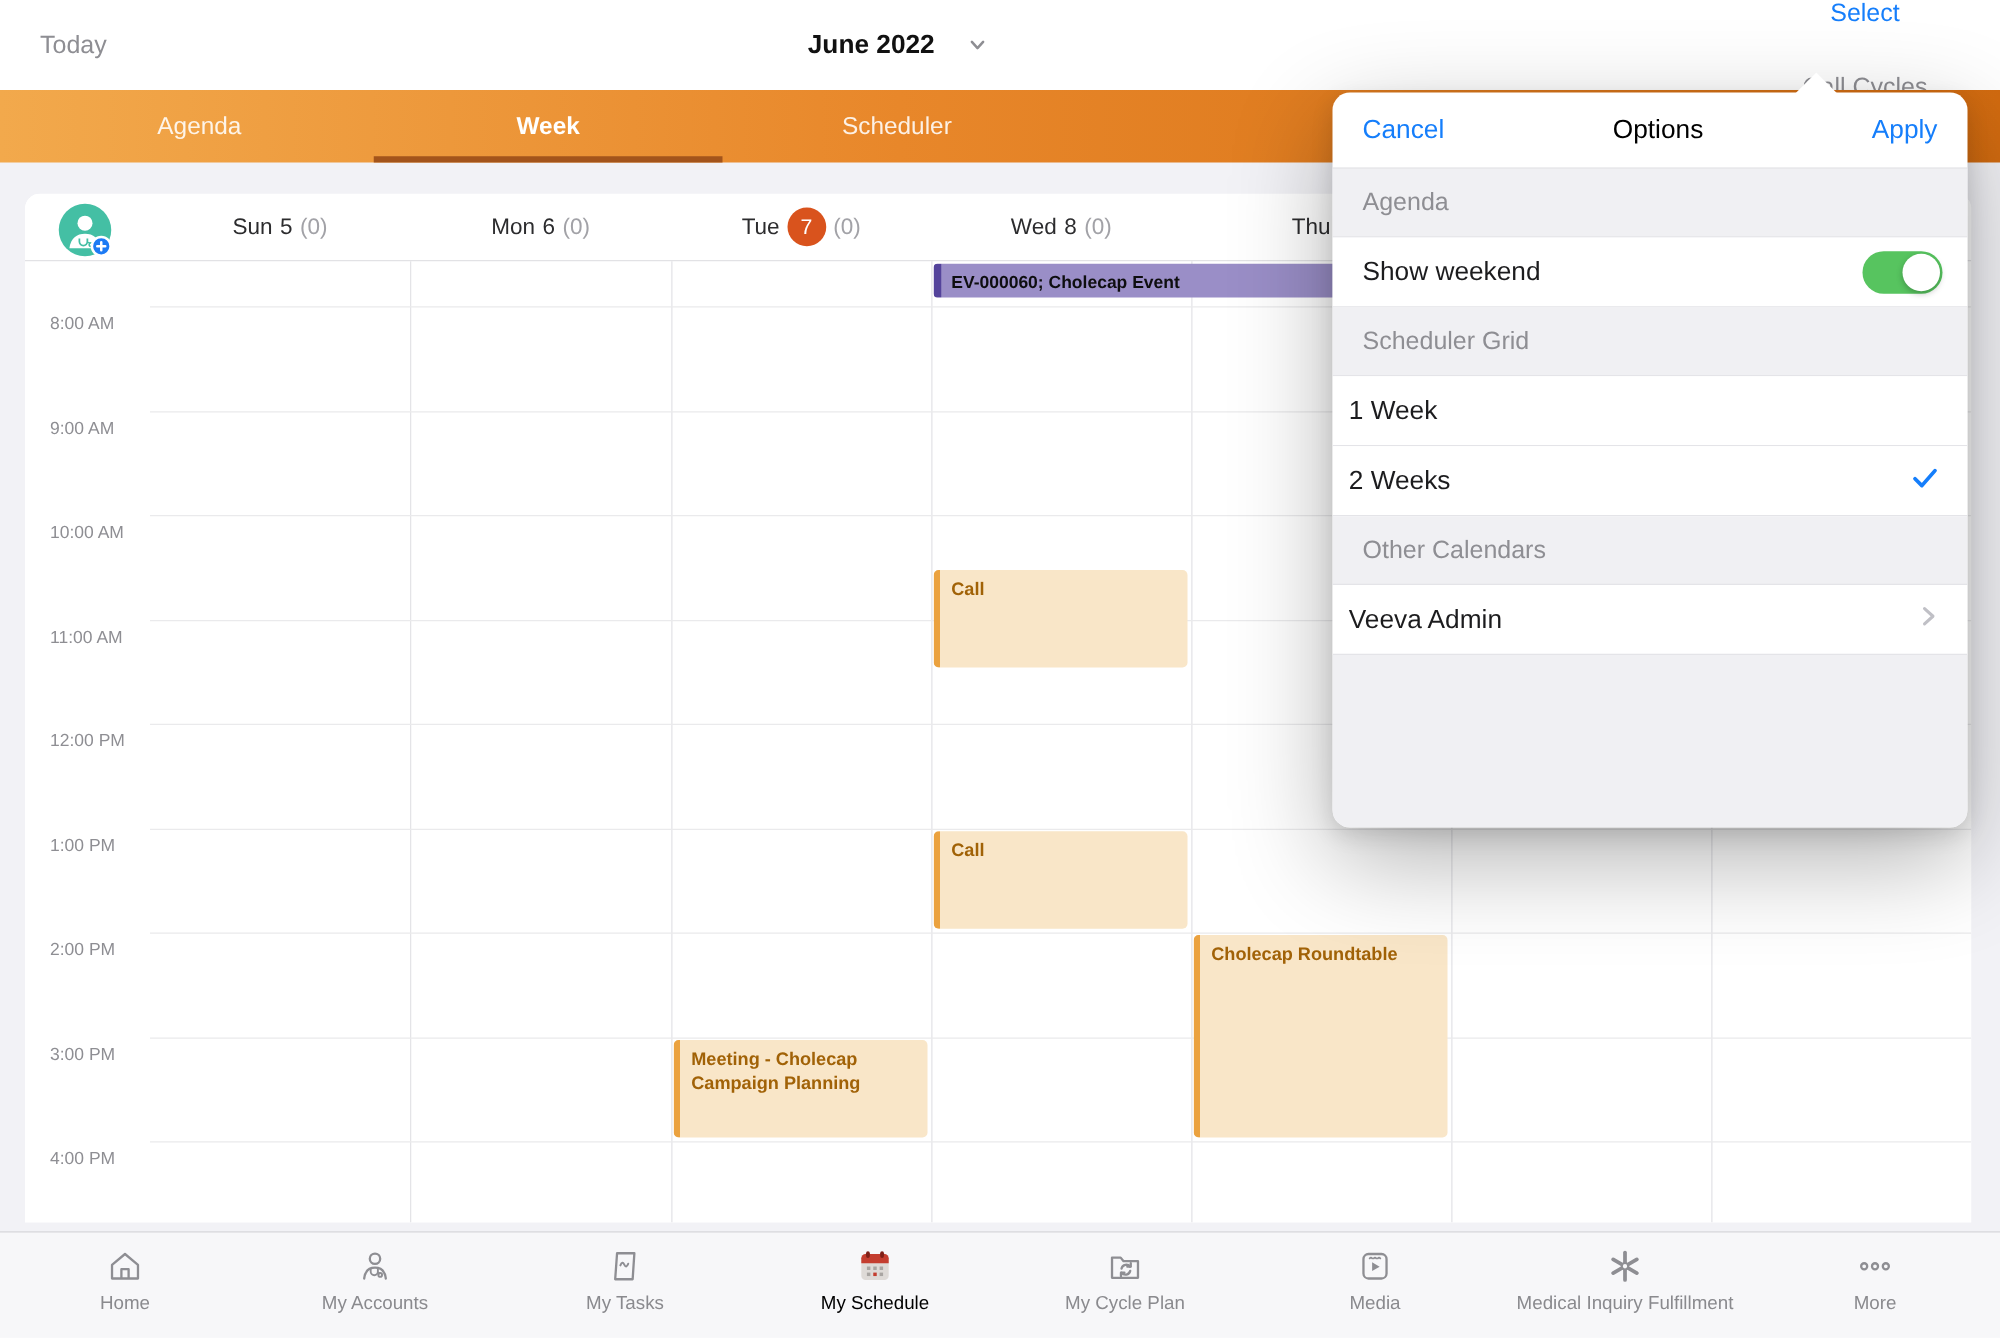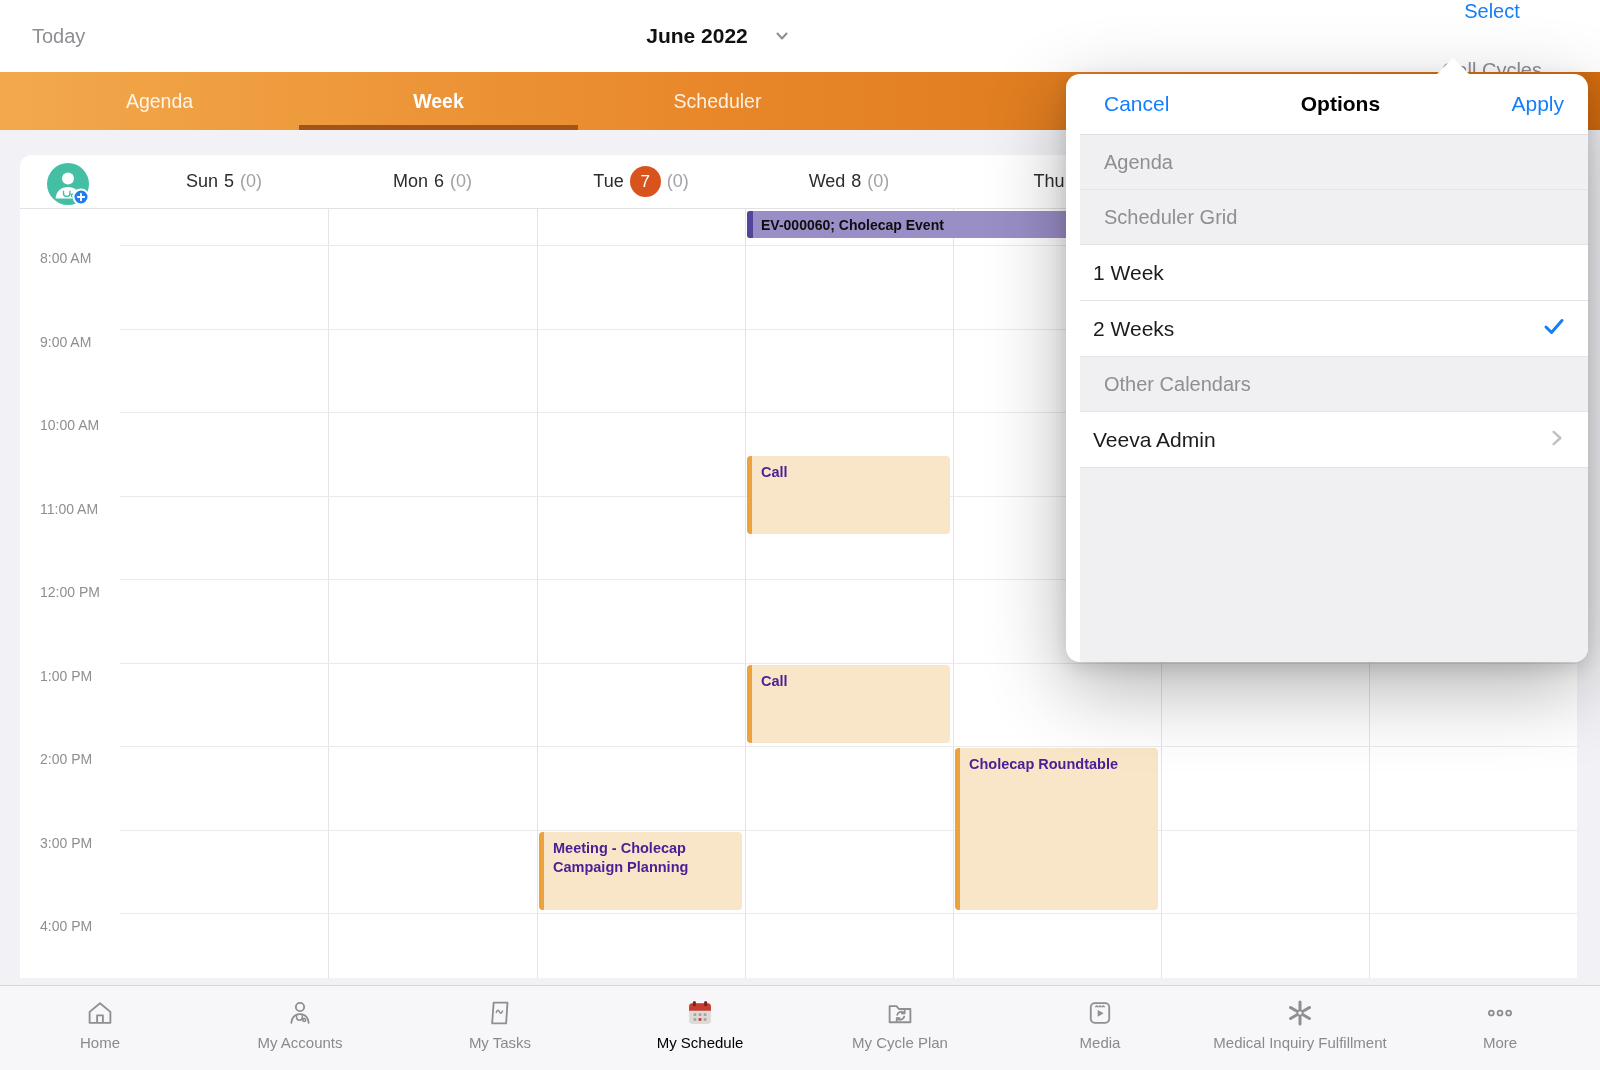--- a/index.html
+++ b/index.html
@@ -47,32 +47,32 @@
   .time-label{position:absolute;left:20px;font-size:14px;color:#8E8E93;z-index:2;}
 
   .all-day-event{position:absolute;height:27px;background:var(--event_purple_bg,#9A8EC7);
     border-radius:3px;z-index:3;display:flex;align-items:center;overflow:hidden;}
   .all-day-event .bar{position:absolute;left:0;top:0;bottom:0;width:6px;background:var(--event_purple_bar,#54439B);}
   .all-day-event .title{margin-left:14px;font-size:14px;font-weight:bold;color:#0E0E10;white-space:nowrap;}
 
   .cal-event{position:absolute;background:var(--event_orange_bg,#F9E6C8);border-radius:4px;z-index:3;
     box-sizing:border-box;padding:7px 8px 0 14px;overflow:hidden;}
   .cal-event .bar{position:absolute;left:0;top:0;bottom:0;width:5px;background:var(--event_orange_bar,#EBA23F);}
-  .cal-event .title{font-size:14.5px;font-weight:bold;color:#4c1d95;line-height:1.35;}
+  .cal-event .title{font-size:14.5px;font-weight:bold;color:#a16207;line-height:1.35;}
 
   
   .popover{position:absolute;left:1066px;top:57px;z-index:100;}
   .popover-arrow{position:absolute;left:370px;top:1px;width:0;height:0;
     border-left:17px solid transparent;border-right:17px solid transparent;border-bottom:17px solid #FFF;}
   .popover-box{margin-top:17px;width:508px;height:588px;background:#FFF;border-radius:14px;
     overflow:hidden;display:flex;flex-direction:column;
-    box-shadow:0 26px 80px rgba(0,0,0,.30),0 6px 18px rgba(0,0,0,.12);padding-left:14px;}
+    box-shadow:0 26px 80px rgba(0,0,0,.30),0 6px 18px rgba(0,0,0,.12);}
   .popover-header{height:60px;display:flex;align-items:center;justify-content:space-between;
     padding:0 24px;border-bottom:1px solid #DEDEE2;flex:none;}
-  .popover-title{font-size:21px;font-weight:bold;color:#000;}
+  .popover-title{font-size:21px;font-weight:normal;color:#000;}
   .pop-link{font-size:21px;color:var(--accent_blue,#157EFB);}
   .pop-section{height:55px;background:#F0F0F3;display:flex;align-items:center;padding:0 24px;
     font-size:20px;color:#8E8E93;border-bottom:1px solid #E4E4E8;box-sizing:border-box;flex:none;}
   .pop-row{height:56px;background:#FFF;display:flex;align-items:center;justify-content:space-between;
     border-bottom:1px solid #E4E4E8;box-sizing:border-box;flex:none;font-size:21px;color:#1C1C1E;}
   .pop-row.pad-lg{padding:0 20px 0 24px;}
   .pop-row.pad-sm{padding:0 22px 0 13px;}
   .pop-filler{flex:1;background:#F0F0F3;}
   .toggle{width:64px;height:34px;border-radius:17px;background:var(--toggle_green,#57C45F);position:relative;flex:none;}
   .toggle .knob{position:absolute;right:2px;top:2px;width:30px;height:30px;border-radius:50%;background:#FFF;
@@ -328,20 +328,26 @@
 
 <div class="popover">
   <div class="popover-arrow"></div>
   <div class="popover-box">
     <div class="popover-header">
       <span class="pop-link">Cancel</span>
       <span class="popover-title">Options</span>
       <span class="pop-link">Apply</span>
     </div>
     <div class="pop-section">Agenda</div>
+    <div class="pop-row pad-lg">
+      <span>Show weekend</span>
+      <span class="toggle">
+          <span class="knob"></span>
+        </span>
+    </div>
     <div class="pop-section">Scheduler Grid</div>
     <div id="grid-options">
         <div class="pop-row pad-sm">
           <span>1 Week</span>
         </div>
         <div class="pop-row pad-sm">
           <span>2 Weeks</span>
           <span><svg width="24" height="24" viewBox="0 0 24 24" fill="none" stroke="#157EFB" stroke-width="3" stroke-linecap="round" stroke-linejoin="round">
               <path d="M4 13 L9.5 18.5 L20 6.5"></path>
             </svg></span>

